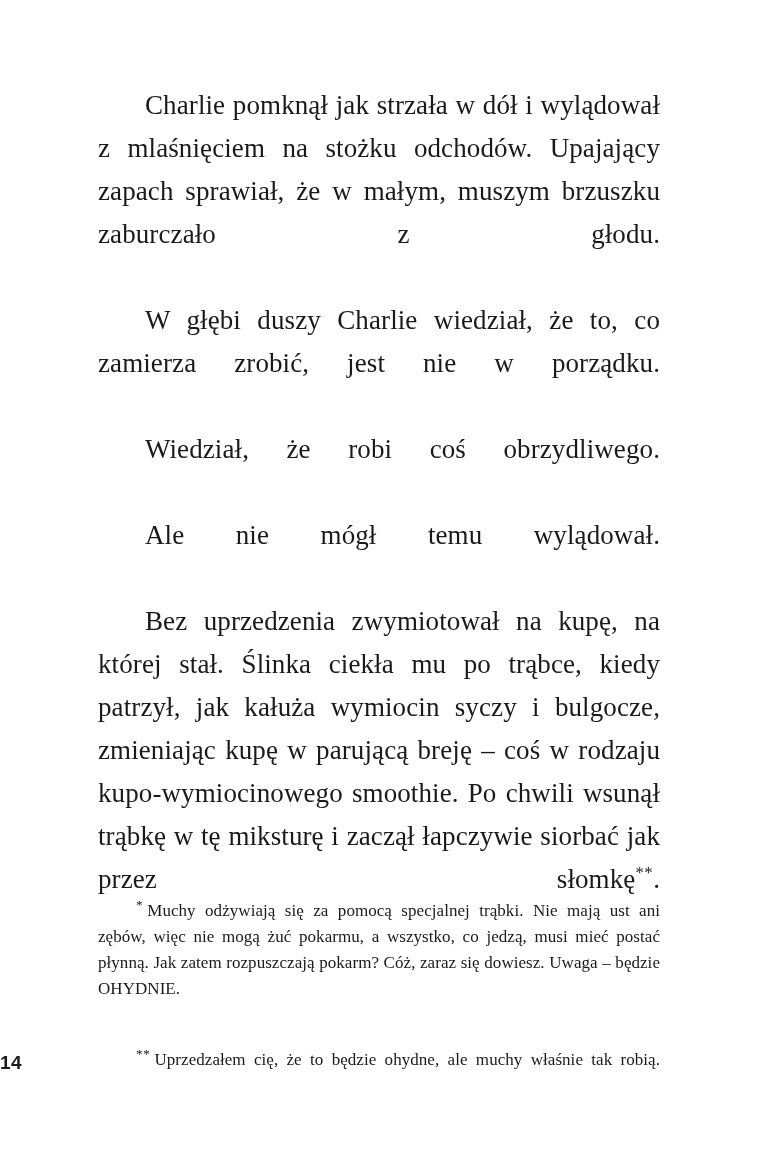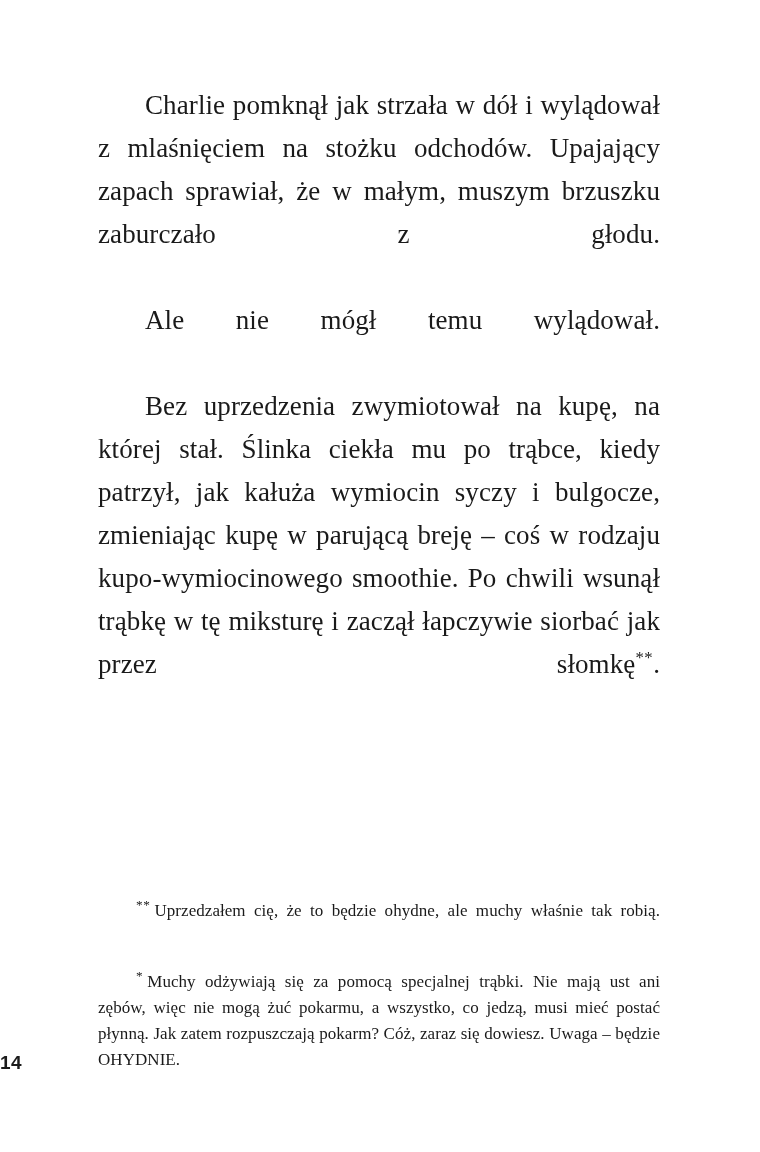--- a/index.html
+++ b/index.html
@@ -109,32 +109,34 @@
 </head>
 <body>
 
 <div class="page">
 
   <div class="body-block">
 
     <p class="para">Charlie pomknął jak strzała w dół i wylądował z mlaśnięciem na stożku odchodów. Upajający zapach sprawiał, że w małym, muszym brzuszku zaburczało z głodu.</p>
 
 
+    <p class="para">W głębi duszy Charlie wiedział, że to, co zamierza zrobić, jest nie w porządku.</p>
 
 
+    <p class="para">Wiedział, że robi coś obrzydliwego.</p>
 
     <p class="para">Ale nie mógł temu wylądował.</p>
 
     <p class="para"><span>Bez uprzedzenia zwymiotował na kupę, na której stał. Ślinka ciekła mu po trąbce, kiedy patrzył, jak kałuża wymiocin syczy i bulgocze, zmieniając kupę w parującą breję – coś w rodzaju kupo-wymiocinowego smoothie. Po chwili wsunął trąbkę w tę miksturę i zaczął łapczywie siorbać jak przez słomkę</span><span class="fn-ref">**</span><span>.</span></p>
 
   </div>
 
   <div class="footnotes">
 
+    <p class="footnote"><span class="fn-marker">*</span><span>Muchy odżywiają się za pomocą specjalnej trąbki. Nie mają ust ani zębów, więc nie mogą żuć pokarmu, a wszystko, co jedzą, musi mieć postać płynną. Jak zatem rozpuszczają pokarm? Cóż, zaraz się dowiesz. Uwaga – będzie OHYDNIE.</span></p>
+
     <p class="footnote"><span class="fn-marker">**</span><span>Uprzedzałem cię, że to będzie ohydne, ale muchy właśnie tak robią.</span></p>
-
-    <p class="footnote"><span class="fn-marker">*</span><span>Muchy odżywiają się za pomocą specjalnej trąbki. Nie mają ust ani zębów, więc nie mogą żuć pokarmu, a wszystko, co jedzą, musi mieć postać płynną. Jak zatem rozpuszczają pokarm? Cóż, zaraz się dowiesz. Uwaga – będzie OHYDNIE.</span></p>
 
   </div>
 
   <div class="folio">14</div>
 
 </div>
 
 </body></html>

